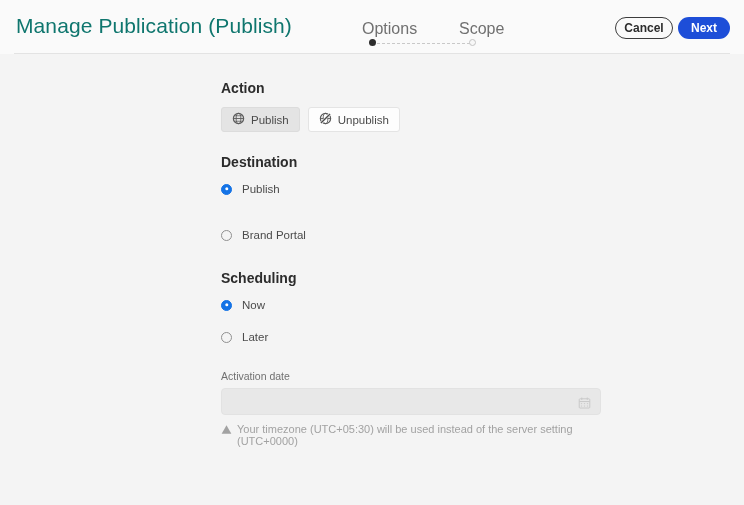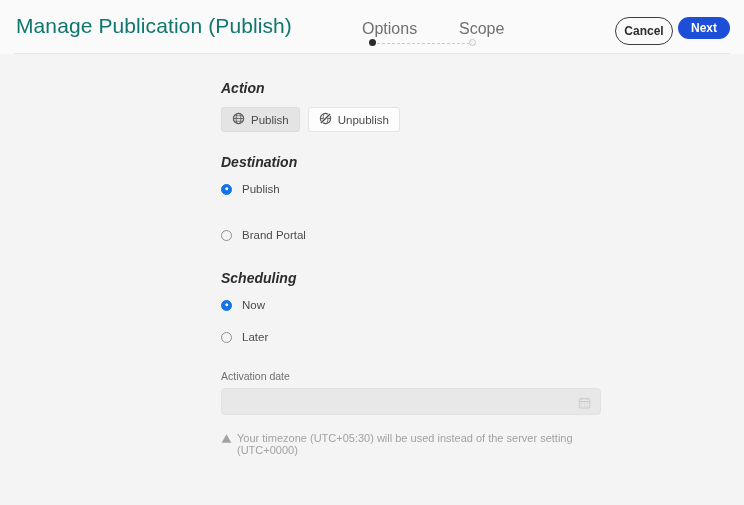--- a/index.html
+++ b/index.html
@@ -89,21 +89,21 @@
     padding: 0;
     line-height: 1;
     display: flex;
     align-items: center;
     justify-content: center;
   }
   .btn-cancel {
     right: 71px;
     top: 17px;
     width: 58px;
-    height: 28px;
+    height: 22px;
     background: transparent;
     border: 1.4px solid #3c3c3c;
     color: #2c2c2c;
   }
   .btn-next {
     right: 14px;
     top: 17px;
     width: 52px;
     height: 22px;
     background: #1d4ed8;
@@ -134,21 +134,20 @@
     left: 221px;
     top: 0;
     width: 400px;
   }
 
   .section-title {
     font-size: 14px;
     font-weight: bold;
     color: #2c2c2c;
     margin: 0;
-    font-style: italic;
   }
 
   
   .actiongroup {
     display: flex;
     gap: 8px;
     margin-top: 11px;
   }
   .action-btn {
     display: flex;
@@ -236,21 +235,21 @@
     transform: translateY(-50%);
     width: 13px;
     height: 13px;
     display: block;
   }
 
   .warning {
     display: flex;
     align-items: flex-start;
     gap: 5px;
-    margin-top: 17px;
+    margin-top: 8px;
     font-size: 11px;
     color: #a2a2a2;
   }
   .warning .tri {
     flex: 0 0 auto;
     margin-top: 1px;
   }
 
   .gap-s { height: 10px; }
   .gap-m { height: 22px; }

